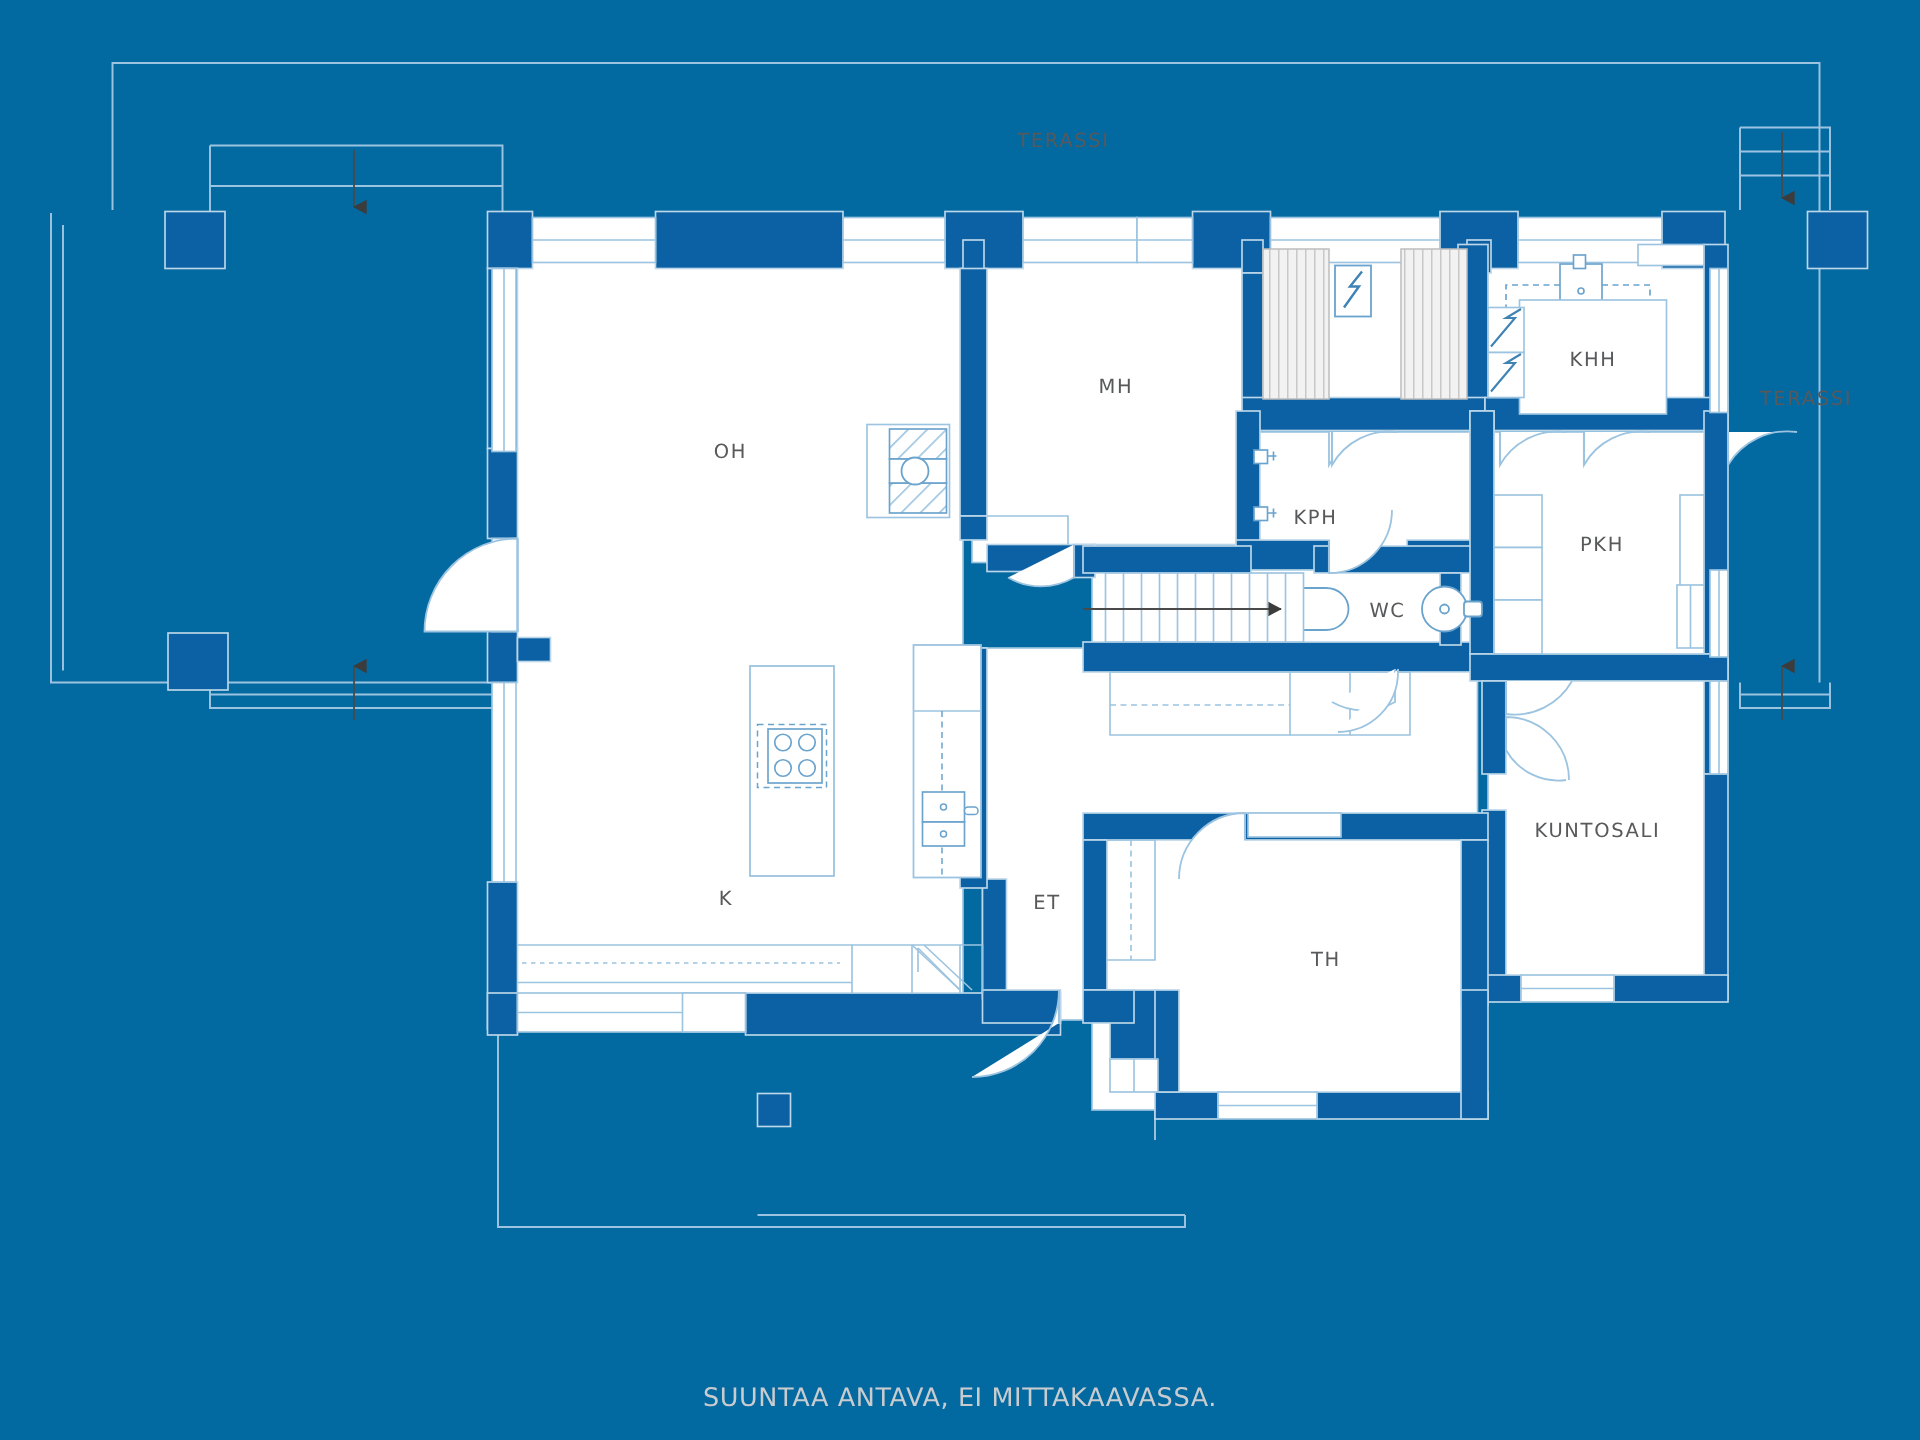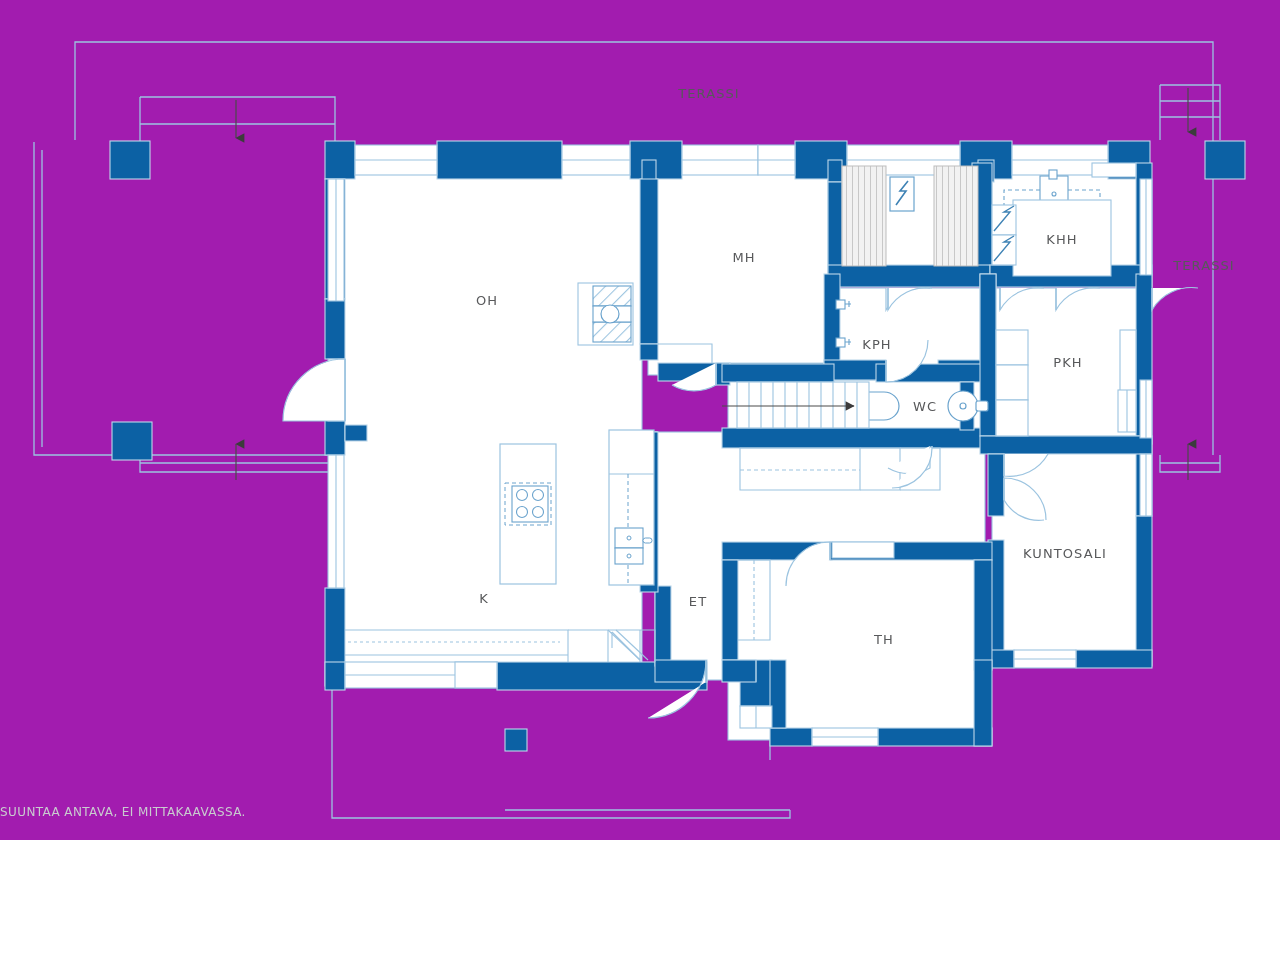--- a/index.html
+++ b/index.html
@@ -10,36 +10,36 @@
   }
   body {
     width: 1280px;
     height: 960px;
     font-family: "DejaVu Sans", "Liberation Sans", sans-serif;
     overflow: hidden;
   }
   #plan-root {
     position: relative;
     width: 1280px;
-    height: 840px;
-    background: #a21caf;
+    height: 960px;
+    background: #0369a1;
   }
   #floorplan-svg {
     display: block;
     width: 1280px;
     height: 960px;
   }
   .footer {
     position: absolute;
     left: 0;
     right: 0;
     bottom: 18px;
-    text-align: left;
+    text-align: center;
     color: #c9cccf;
-    font-size: 12px;
+    font-size: 17px;
     letter-spacing: 0.4px;
     line-height: 19px;
     user-select: none;
   }
   .footer div { display: block; }
 </style>
 </head>
 <body>
 
 <div id="plan-root">

